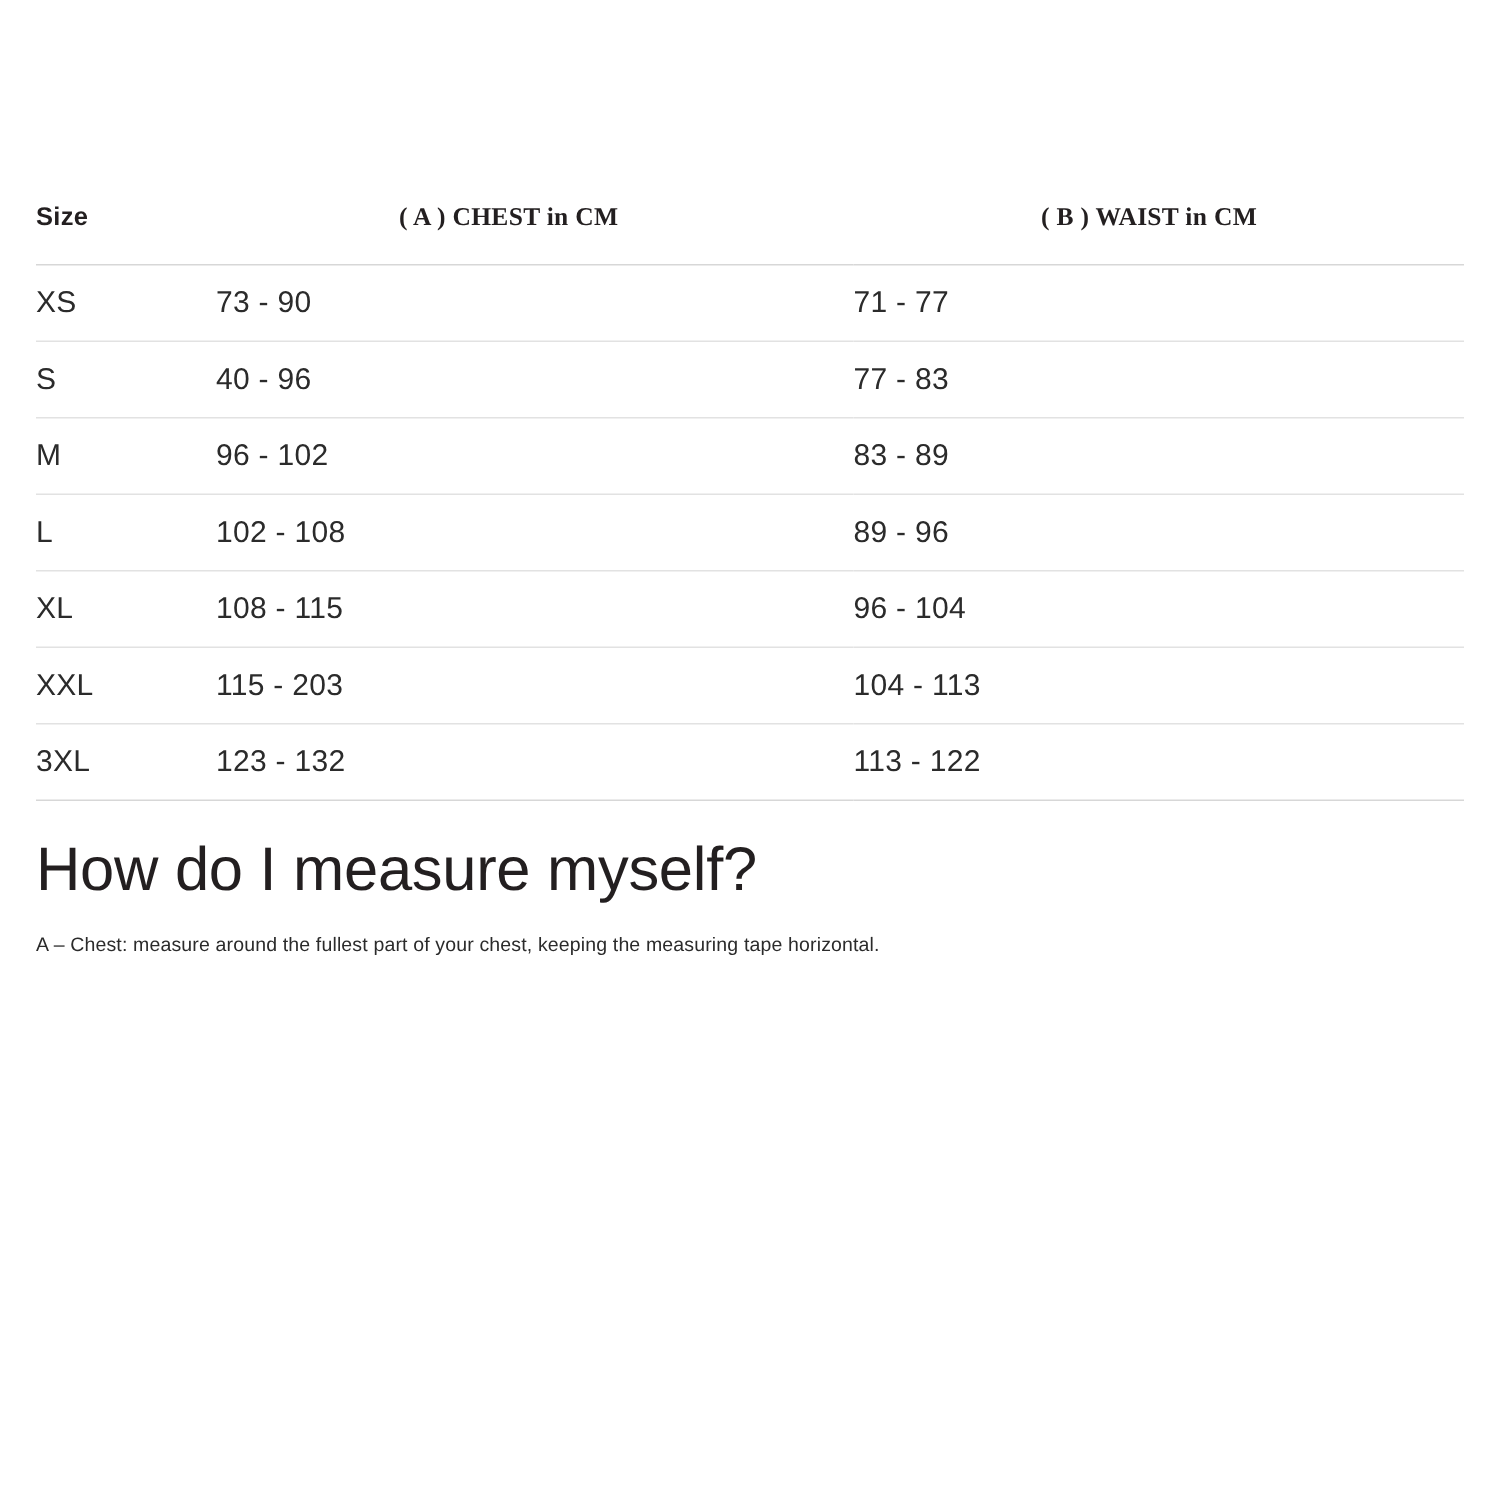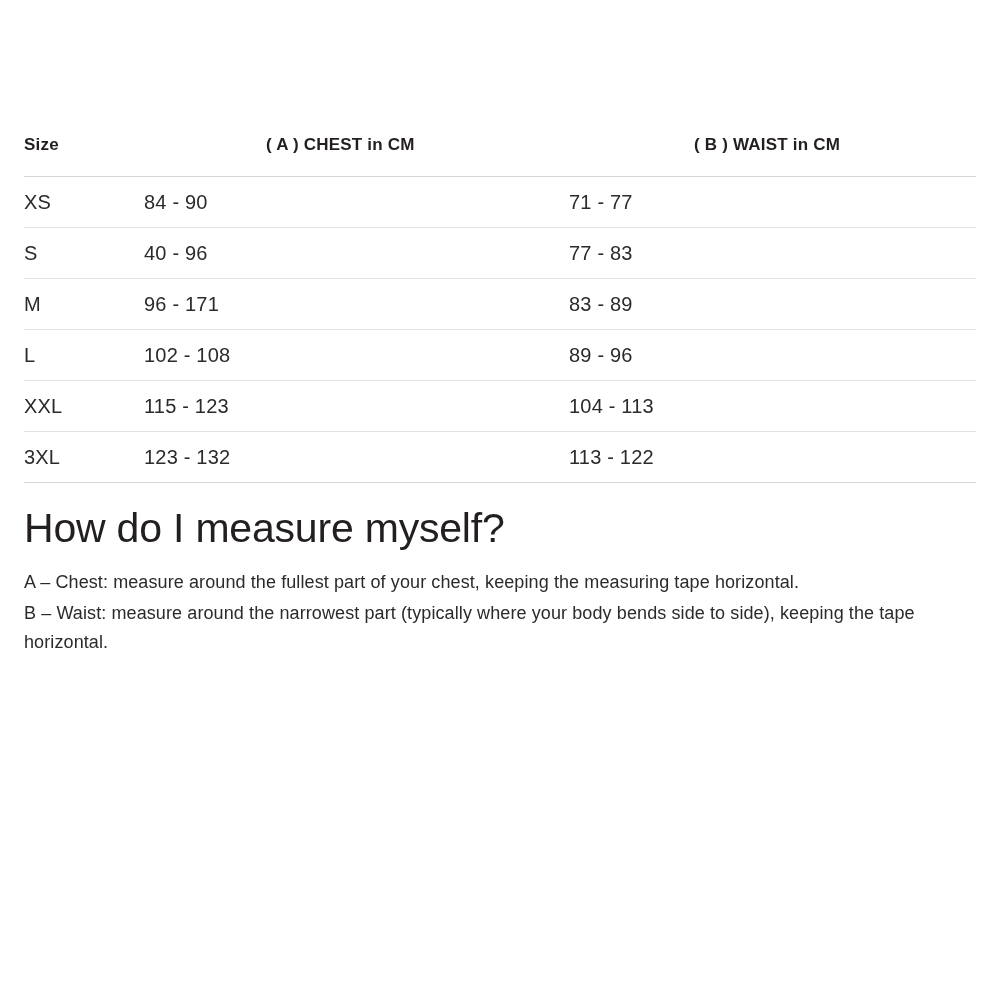--- a/index.html
+++ b/index.html
@@ -56,33 +56,33 @@
   }
   table.size-table tbody tr:last-child td {
     border-bottom: 1px solid #d7d7d7;
   }
   .col-size { width: 120px; }
   .col-chest { width: 425px; }
   .col-waist { width: 407px; }
   .cell-indent { padding-left: 1px; }
   td.chest-val, th.chest-head { padding-left: 122px; }
   td.waist-val, th.waist-head { padding-left: 125px; }
-  th.chest-head, th.waist-head { padding-left: 0; }
+  th.chest-head, th.waist-head { padding-left: 0; font-family: Liberation Serif, serif; }
   thead th.chest-head { padding-left: 122px; }
   thead th.waist-head { padding-left: 125px; }
 
   h2.heading {
     font-size: 41px;
     font-weight: normal;
     margin: 22px 0 16px 0;
     color: #231f20;
     letter-spacing: -0.2px;
   }
   p.para {
-    font-size: 18px;
+    font-size: 13px;
     line-height: 1.62;
     margin: 0;
     color: #2b2b2b;
     letter-spacing: 0.1px;
   }
   p.para + p.para {
     margin-top: 2px;
   }
 </style>
 </head>
@@ -100,49 +100,53 @@
       <thead>
         <tr>
           <th class="cell-indent">Size</th>
           <th class="chest-head">( A ) CHEST in CM</th>
           <th class="waist-head">( B ) WAIST in CM</th>
         </tr>
       </thead>
       <tbody>
         <tr>
           <td class="cell-indent">XS</td>
-          <td class="chest-val">84 - 90</td>
+          <td class="chest-val">73 - 90</td>
           <td class="waist-val">71 - 77</td>
         </tr>
         <tr>
           <td class="cell-indent">S</td>
           <td class="chest-val">40 - 96</td>
           <td class="waist-val">77 - 83</td>
         </tr>
         <tr>
           <td class="cell-indent">M</td>
-          <td class="chest-val">96 - 171</td>
+          <td class="chest-val">96 - 102</td>
           <td class="waist-val">83 - 89</td>
         </tr>
         <tr>
           <td class="cell-indent">L</td>
           <td class="chest-val">102 - 108</td>
           <td class="waist-val">89 - 96</td>
         </tr>
         <tr>
+          <td class="cell-indent">XL</td>
+          <td class="chest-val">108 - 115</td>
+          <td class="waist-val">96 - 104</td>
+        </tr>
+        <tr>
           <td class="cell-indent">XXL</td>
-          <td class="chest-val">115 - 123</td>
+          <td class="chest-val">115 - 203</td>
           <td class="waist-val">104 - 113</td>
         </tr>
         <tr>
           <td class="cell-indent">3XL</td>
           <td class="chest-val">123 - 132</td>
           <td class="waist-val">113 - 122</td>
         </tr>
       </tbody>
     </table>
 
     <h2 class="heading">How do I measure myself?</h2>
     <p class="para">A – Chest: measure around the fullest part of your chest, keeping the measuring tape horizontal.</p>
-    <p class="para">B – Waist: measure around the narrowest part (typically where your body bends side to side), keeping the tape horizontal.</p>
 
   </div>
 </div>
 
 </body></html>

